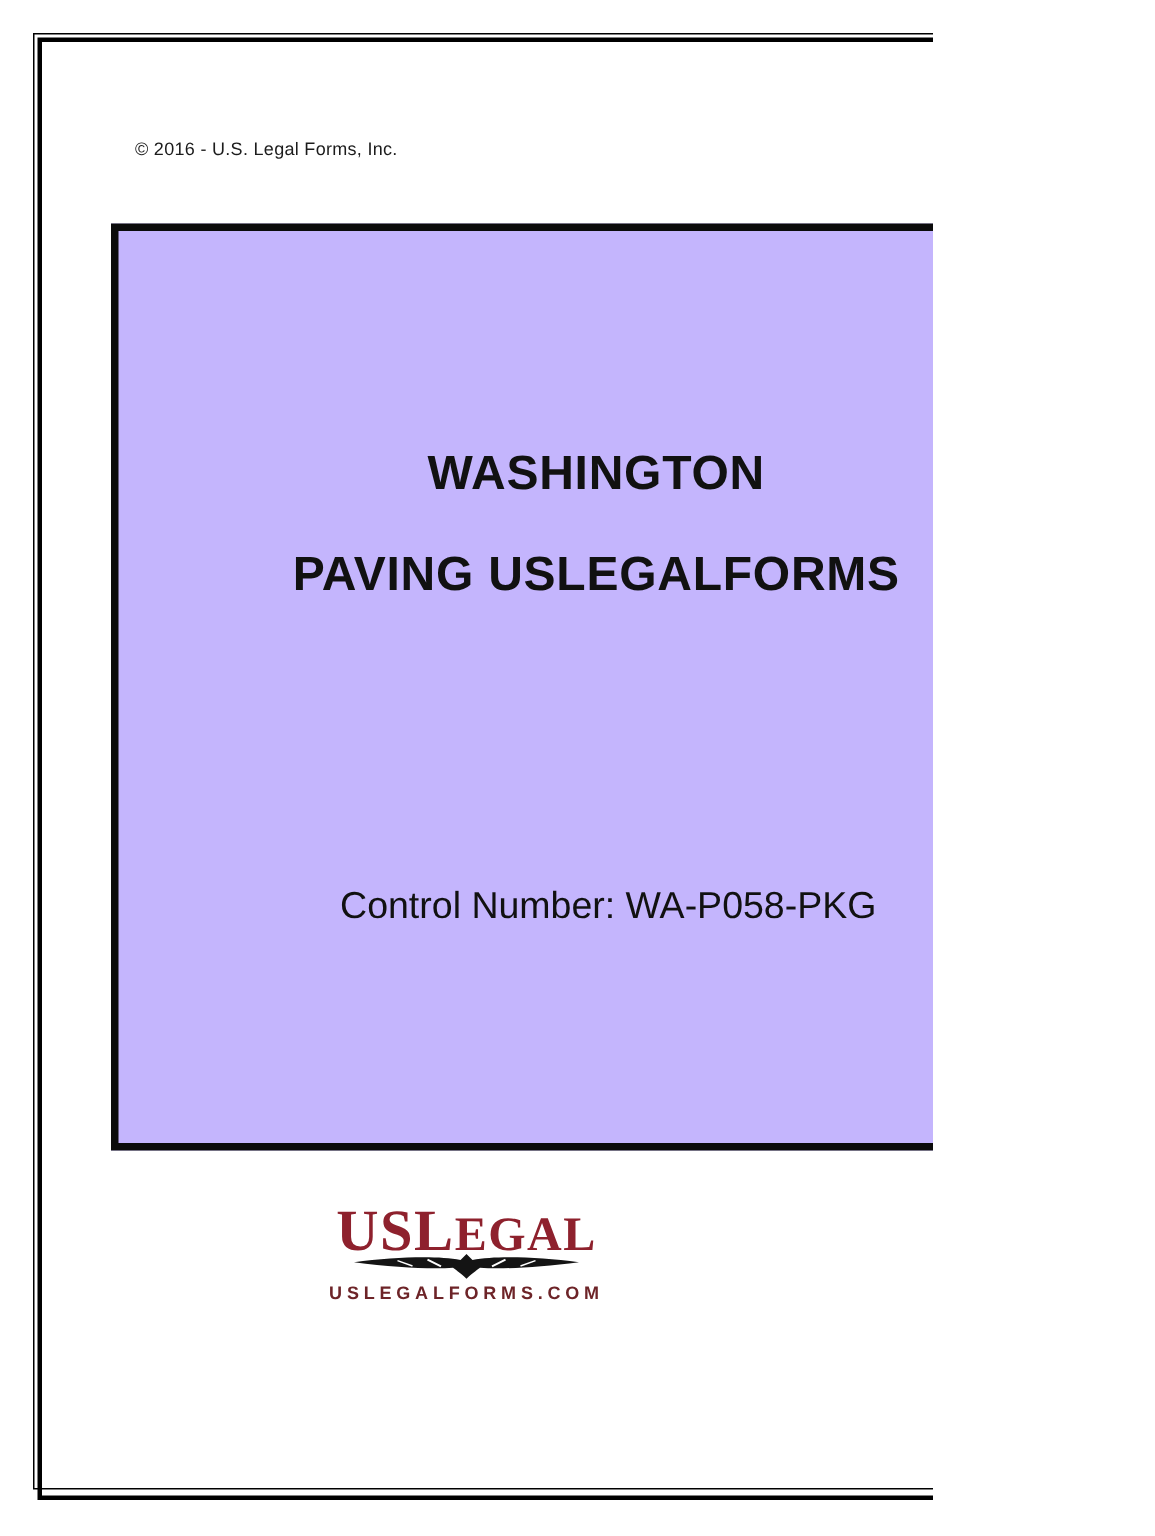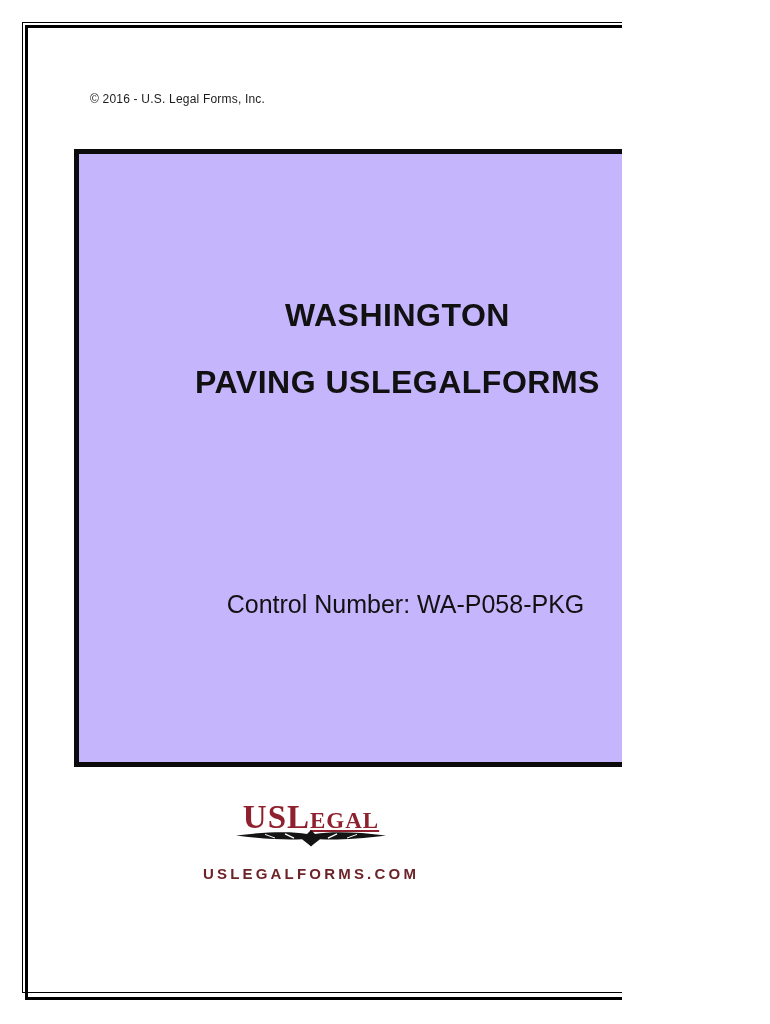--- a/index.html
+++ b/index.html
@@ -75,29 +75,29 @@
     top: 801px;
     text-align: center;
   }
   .brand {
     font-family: "Liberation Serif", serif;
     font-weight: bold;
     color: #8e212d;
     line-height: 1;
     letter-spacing: 1px;
   }
-  .brand .lg { font-size: 33px; margin-top: 12px; }
-  .brand .sm { font-size: 23px; text-decoration: underline; }
+  .brand .lg { font-size: 39px; margin-top: 12px; }
+  .brand .sm { font-size: 32px; }
   .eagle {
     display: block;
     margin: -4px auto 0 auto;
   }
   .site {
-    margin-top: 18px;
-    font-size: 15px;
+    margin-top: 2px;
+    font-size: 12px;
     font-weight: bold;
     letter-spacing: 3.2px;
     color: #6d2428;
   }
 </style>
 </head>
 <body>
 
 <div class="page">
 

